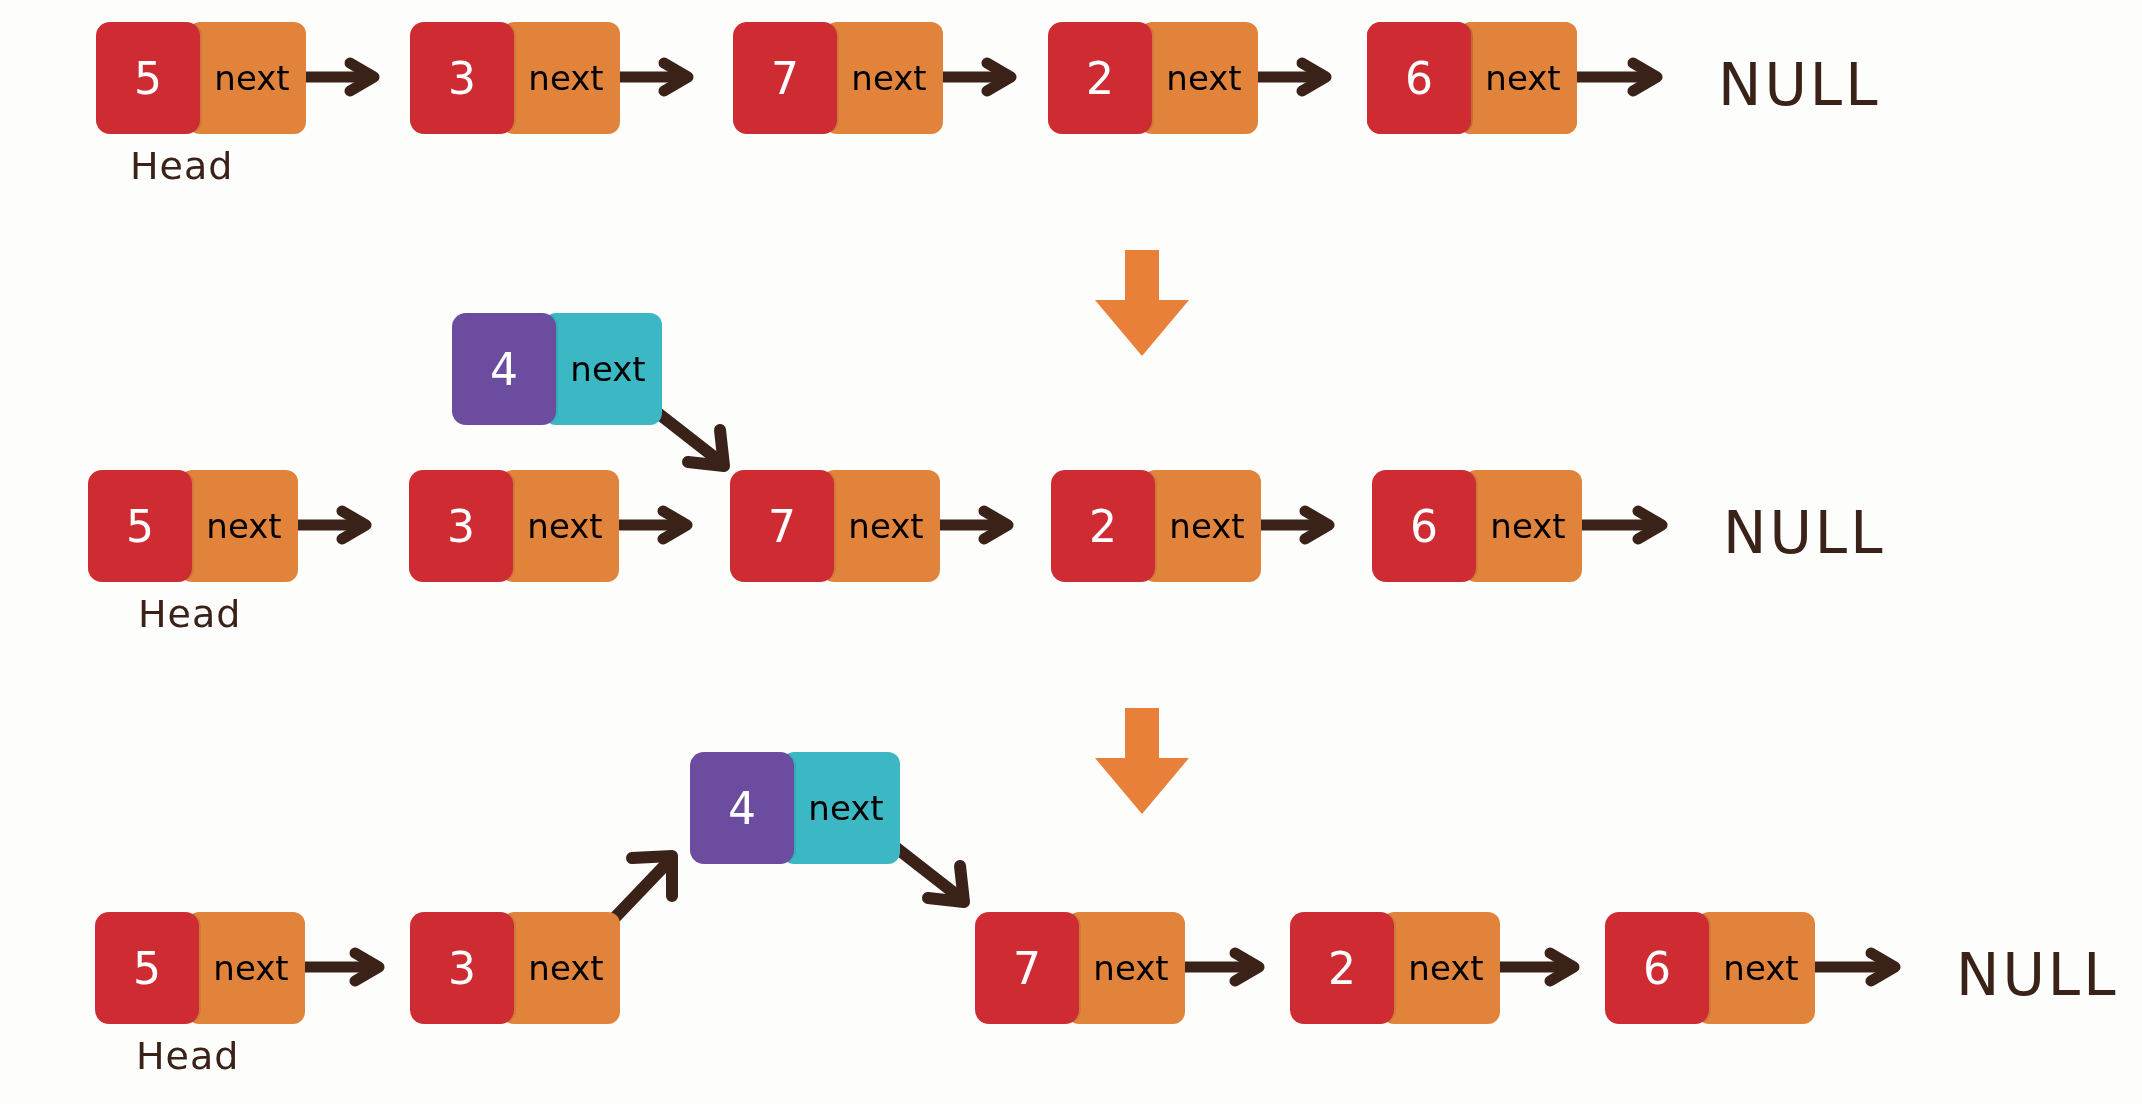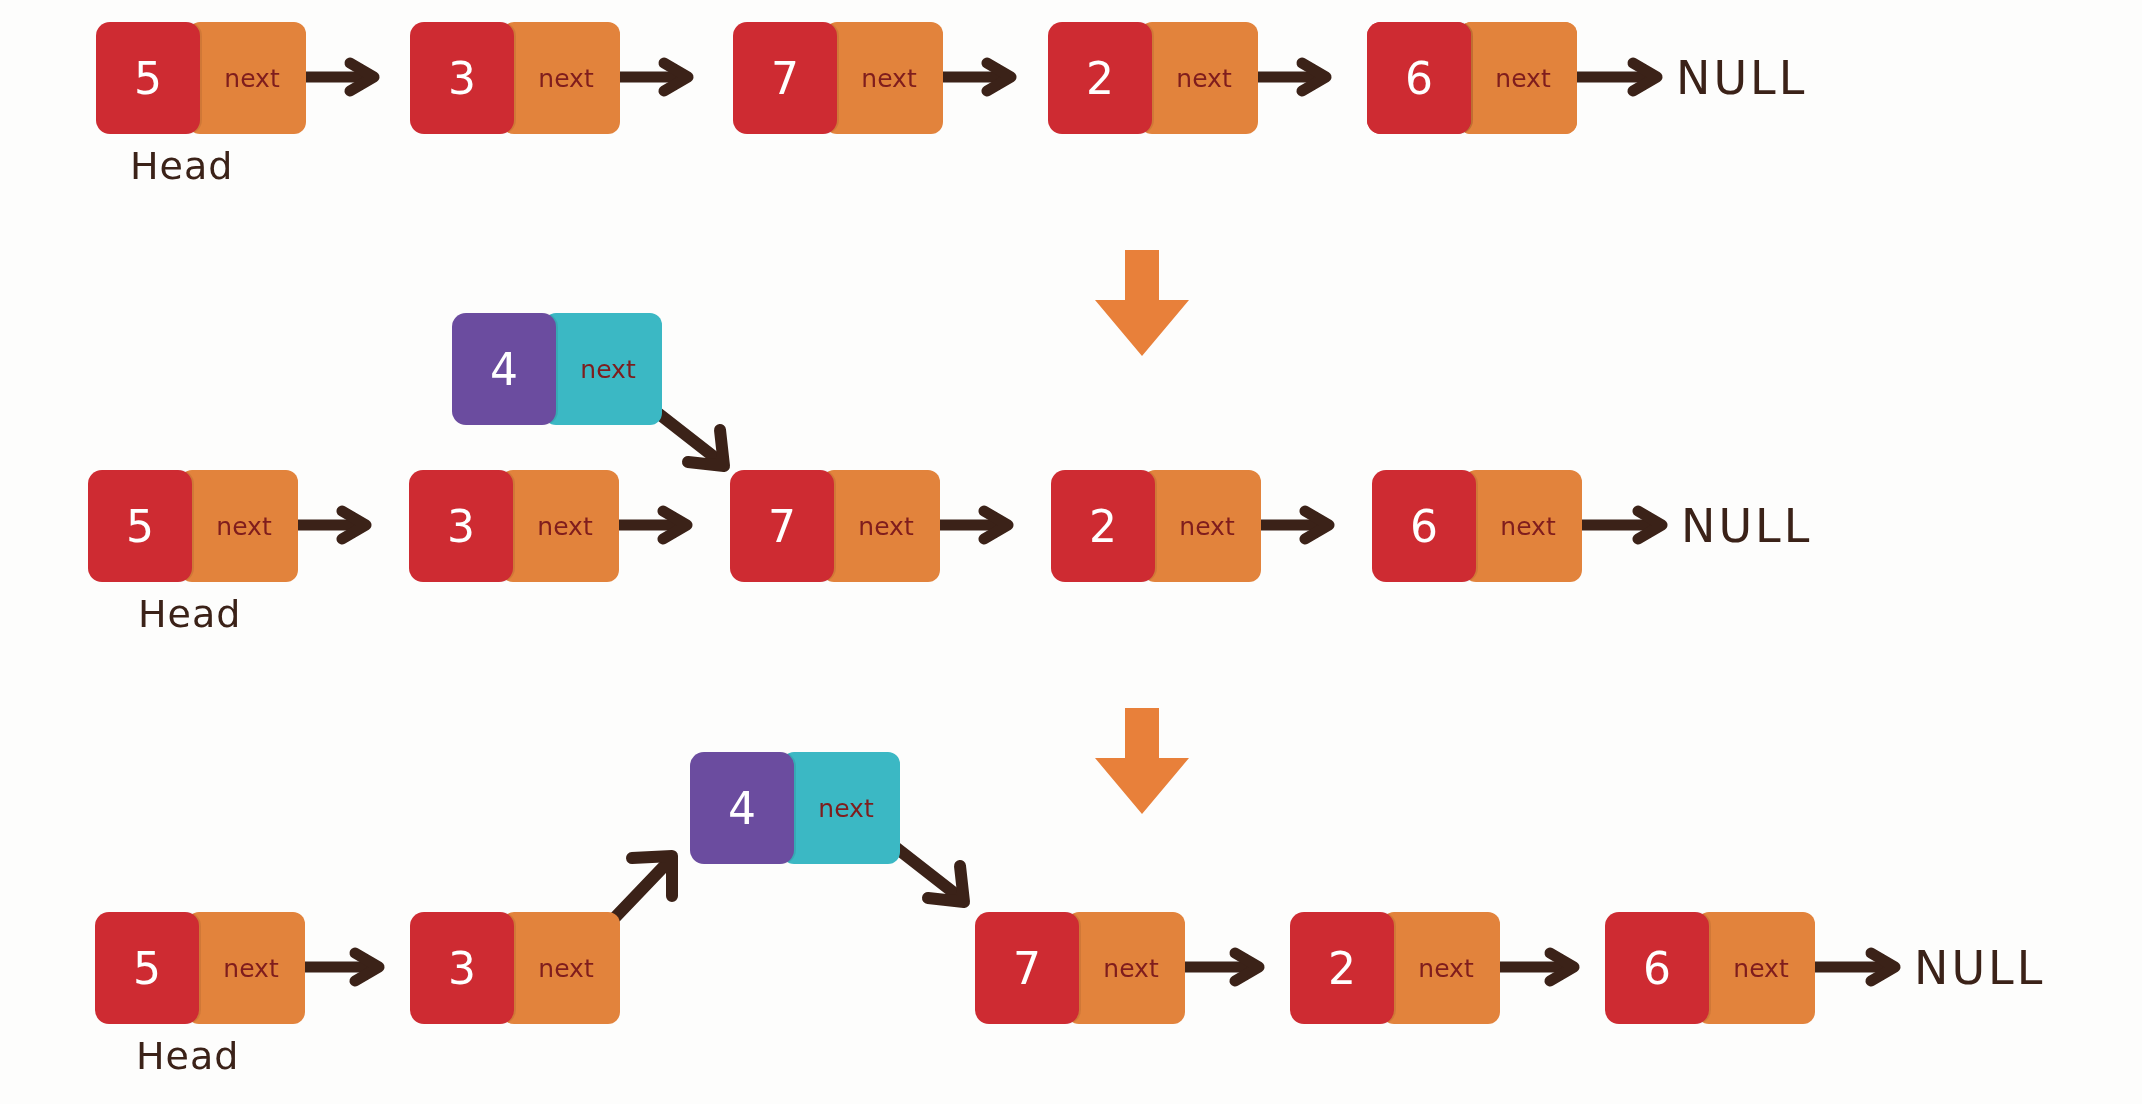--- a/index.html
+++ b/index.html
@@ -42,22 +42,22 @@
     z-index: 2;
     box-shadow: 2px 0 0 rgba(0,0,0,0.08);
   }
   .node .nxt {
     width: 108px;
     border-radius: 12px;
     margin-left: -12px;
     display: flex;
     align-items: center;
     justify-content: center;
-    color: #7f1d1d;
-    font-size: 25px;
+    color: #000000;
+    font-size: 34px;
     font-family: "DejaVu Sans", sans-serif;
     padding-left: 10px;
     position: relative;
     z-index: 1;
   }
 
   .node.red  .val { background: #ce2b32; }
   .node.red  .nxt { background: #e2833c; }
   .node.new  .val { background: #6b4c9f; }
   .node.new  .nxt { background: #3bb8c4; }
@@ -77,21 +77,21 @@
   .diag svg, .bigarrow svg { display: block; overflow: visible; }
 
   
   .label {
     position: absolute;
     color: #3b2218;
     font-family: "DejaVu Sans", sans-serif;
     white-space: nowrap;
   }
   .label.head { font-size: 38px; letter-spacing: 1px; }
-  .label.null { font-size: 46px; letter-spacing: 3px; }
+  .label.null { font-size: 58px; letter-spacing: 3px; margin-left: 42px; }
 </style>
 </head>
 <body>
 
 <div class="stage">
 
   <div class="node red" style="left:96px; top:22px;">
     <div class="val">5</div>
     <div class="nxt">next</div>
   </div>

